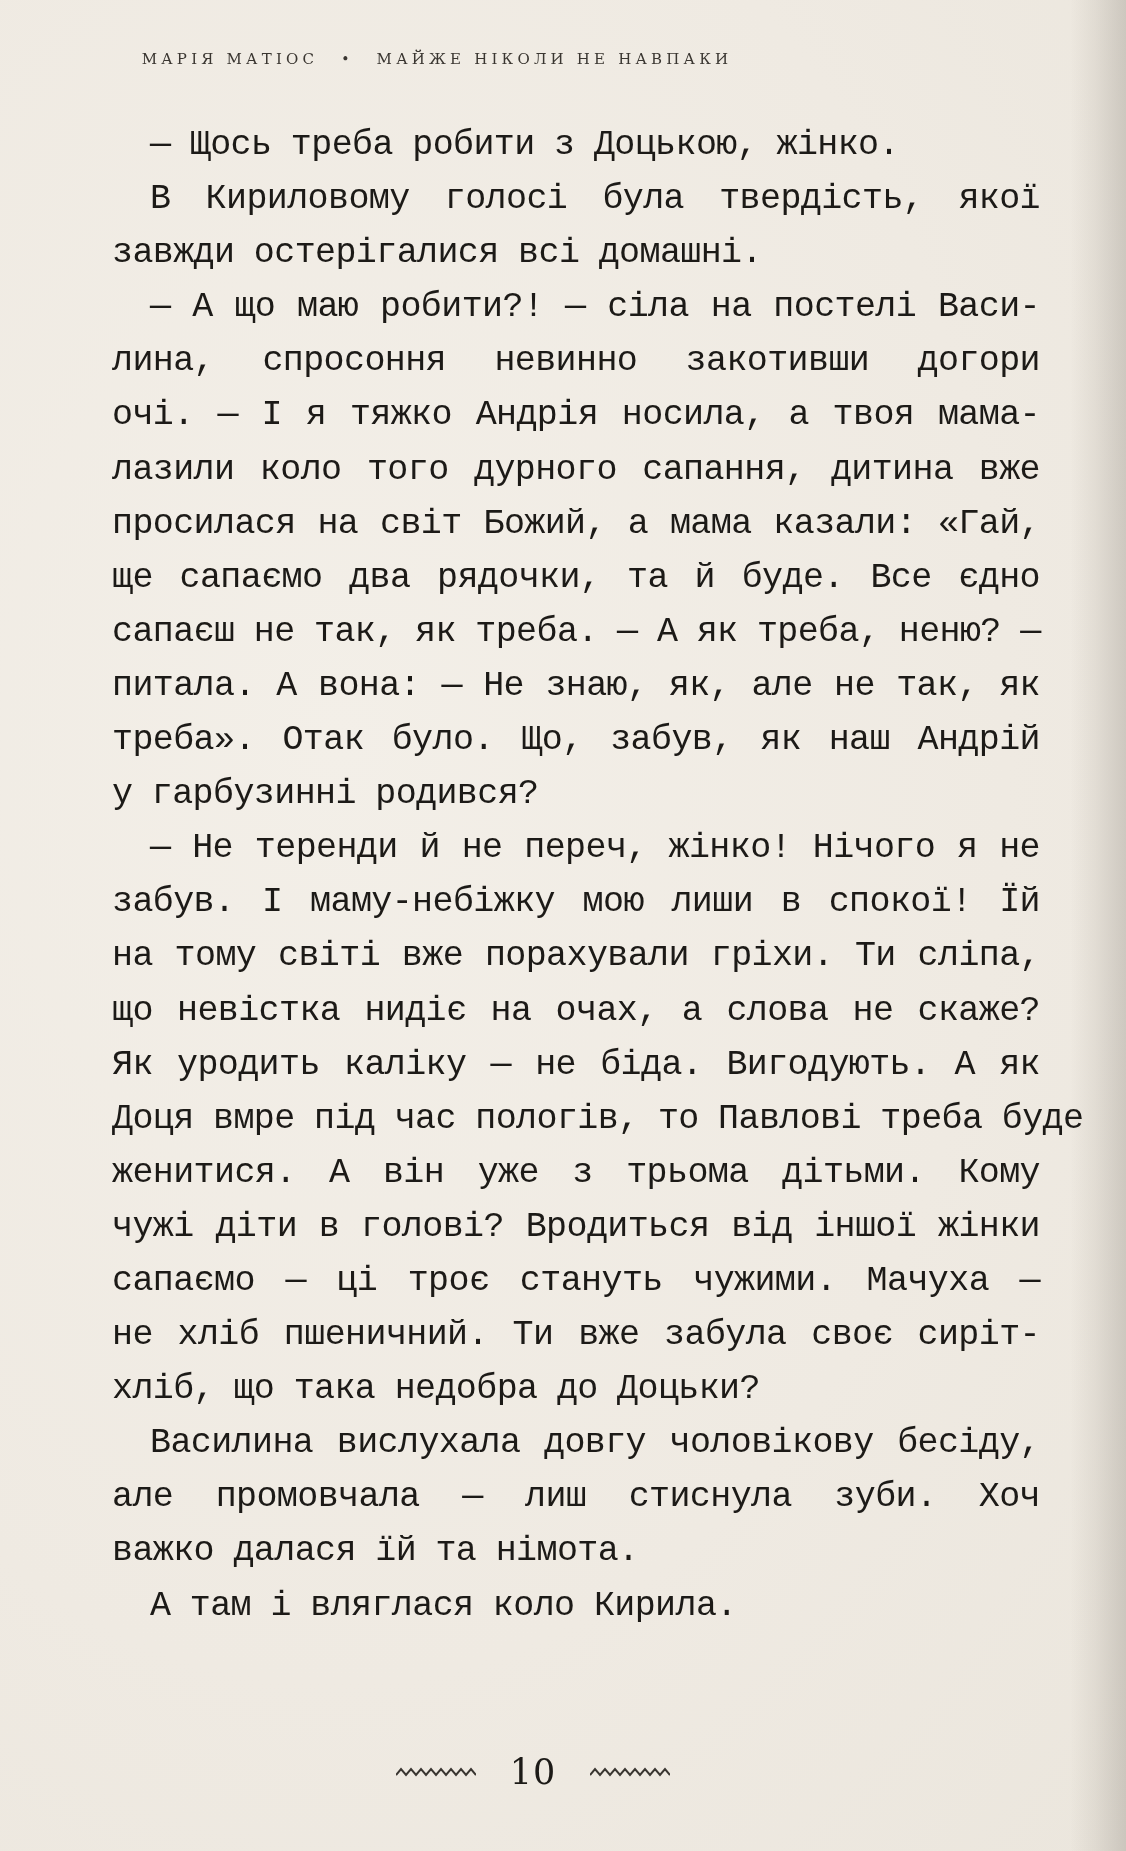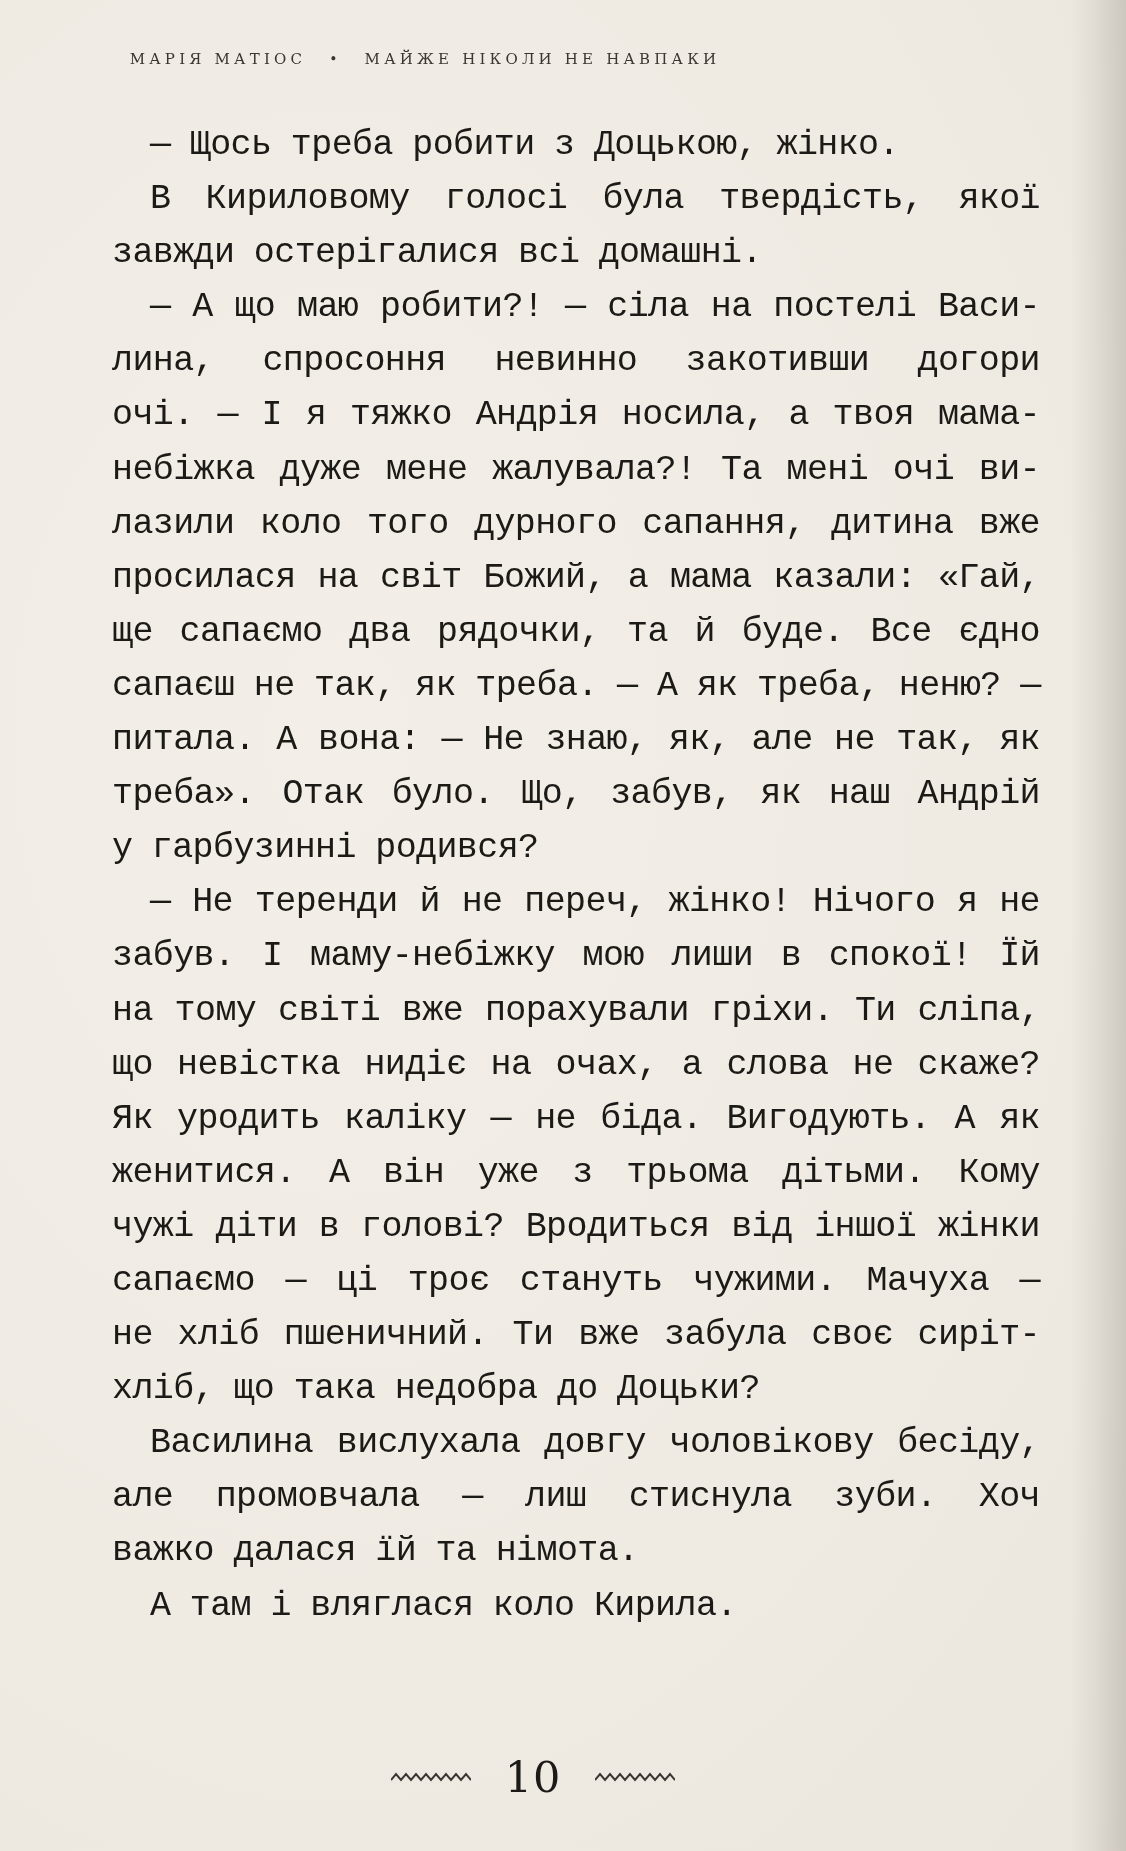--- a/index.html
+++ b/index.html
@@ -18,21 +18,21 @@
     .page {
       position: absolute;
       inset: 0;
       background:
         linear-gradient(to right, rgba(0,0,0,0) 0px, rgba(0,0,0,0) 1070px, rgba(120,112,100,0.10) 1095px, rgba(90,84,75,0.22) 1126px),
         radial-gradient(ellipse at 30% 40%, #f3efe8 0%, #efeae2 60%, #ebe6dd 100%);
     }
     .running-head {
       position: absolute;
       top: 50px;
-      left: 0;
+      left: 12px;
       width: 904px;
       text-align: center;
       font-family: "DejaVu Serif", serif;
       font-size: 15px;
       letter-spacing: 4.2px;
       color: #3a3631;
       padding-right: 54px;
       box-sizing: border-box;
     }
     .running-head .sep {
@@ -71,21 +71,21 @@
       left: 0;
       width: 1126px;
       display: flex;
       justify-content: center;
       align-items: center;
       gap: 34px;
       padding-right: 60px;
       box-sizing: border-box;
     }
     .folio .num {
-      font-size: 43px;
+      font-size: 35px;
       color: #1c1a17;
       letter-spacing: 1px;
     }
     .folio svg {
       display: block;
     }
   </style>
 </head>
 <body>
 
@@ -98,33 +98,33 @@
   </div>
 
   <div class="text-block" id="text-block">
 
   <span class="line indent last">— Щось треба робити з Доцькою, жінко.</span>
       <span class="line indent">В Кириловому голосі була твердість, якої</span>
       <span class="line last">завжди остерігалися всі домашні.</span>
       <span class="line indent">— А що маю робити?! — сіла на постелі Васи-</span>
       <span class="line">лина, спросоння невинно закотивши догори</span>
       <span class="line">очі. — І я тяжко Андрія носила, а твоя мама-</span>
-      <span class="line">небіжка дуже мене жалувала?! Та мені очі ви-</span>
       <span class="line">лазили коло того дурного сапання, дитина вже</span>
       <span class="line">просилася на світ Божий, а мама казали: «Гай,</span>
       <span class="line">ще сапаємо два рядочки, та й буде. Все єдно</span>
       <span class="line">сапаєш не так, як треба. — А як треба, неню? —</span>
       <span class="line">питала. А вона: — Не знаю, як, але не так, як</span>
       <span class="line">треба». Отак було. Що, забув, як наш Андрій</span>
       <span class="line last">у гарбузинні родився?</span>
       <span class="line indent">— Не теренди й не переч, жінко! Нічого я не</span>
       <span class="line">забув. І маму-небіжку мою лиши в спокої! Їй</span>
       <span class="line">на тому світі вже порахували гріхи. Ти сліпа,</span>
       <span class="line">що невістка нидіє на очах, а слова не скаже?</span>
       <span class="line">Як уродить каліку — не біда. Вигодують. А як</span>
+      <span class="line">Доця вмре під час пологів, то Павлові треба буде</span>
       <span class="line">женитися. А він уже з трьома дітьми. Кому</span>
       <span class="line">чужі діти в голові? Вродиться від іншої жінки</span>
       <span class="line">сапаємо — ці троє стануть чужими. Мачуха —</span>
       <span class="line">не хліб пшеничний. Ти вже забула своє сиріт-</span>
       <span class="line last">хліб, що така недобра до Доцьки?</span>
       <span class="line indent">Василина вислухала довгу чоловікову бесіду,</span>
       <span class="line">але промовчала — лиш стиснула зуби. Хоч</span>
       <span class="line last">важко далася їй та німота.</span>
       <span class="line indent last">А там і вляглася коло Кирила.</span>
     </div>

